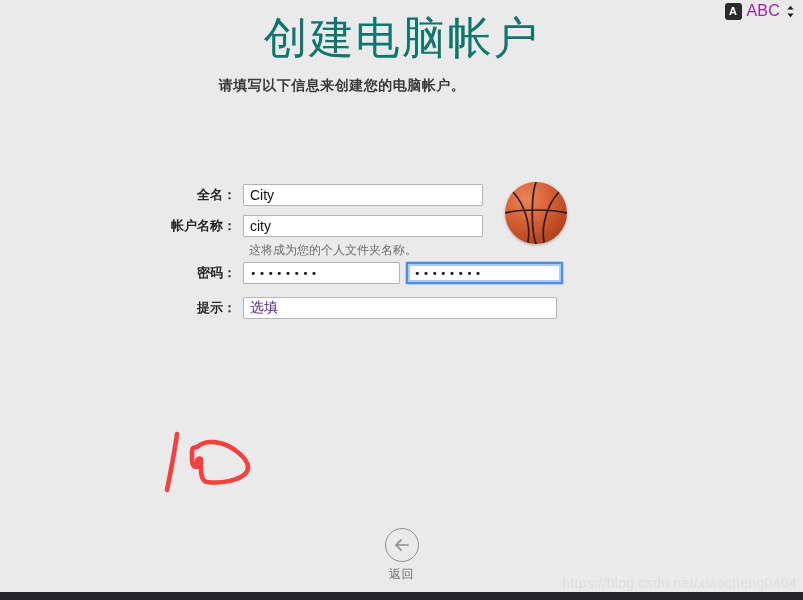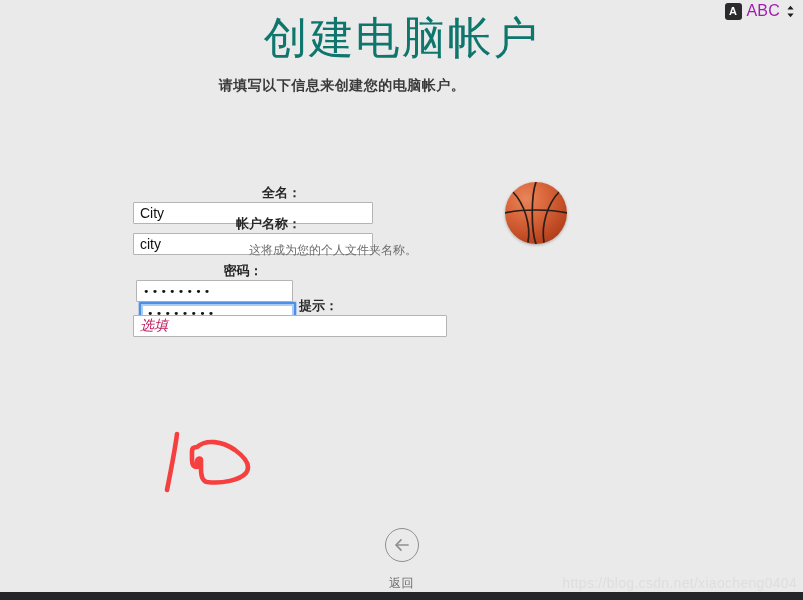--- a/index.html
+++ b/index.html
@@ -93,21 +93,20 @@
   .form {
     position: absolute;
     left: 0;
     top: 184px;
     width: 803px;
   }
   .row {
     position: absolute;
     display: flex;
     align-items: center;
-    flex-direction: column;
   }
   .lbl {
     width: 110px;
     text-align: right;
     font-size: 13px;
     font-weight: bold;
     color: #262626;
     padding-right: 7px;
     box-sizing: border-box;
     white-space: nowrap;
@@ -124,22 +123,21 @@
     font-size: 14px;
     color: #101010;
   }
   .field.focused {
     border: 2px solid #4b8fe8;
     outline: 2px solid rgba(100, 160, 235, .55);
     outline-offset: -4px;
     box-shadow: 0 0 0 1px rgba(120, 170, 235, .45);
   }
   .field .ph {
-    color: #be185d;
-    font-style: italic;
+    color: #4c1d95;
   }
   .dots {
     font-size: 11px;
     letter-spacing: 2.2px;
     color: #111;
     line-height: 1;
     font-family: "DejaVu Sans", sans-serif;
   }
 
   #row-fullname  { top: 0px;   left: 133px; }
@@ -198,21 +196,21 @@
     width: 803px;
     display: flex;
     justify-content: center;
     gap: 62px;
   }
   .navbtn {
     width: 56px;
     display: flex;
     flex-direction: column;
     align-items: center;
-    gap: 13px;
+    gap: 4px;
   }
   .navcircle {
     width: 34px;
     height: 34px;
     border-radius: 50%;
     border: 1.6px solid #8f8f8f;
     display: flex;
     align-items: center;
     justify-content: center;
     box-sizing: border-box;

